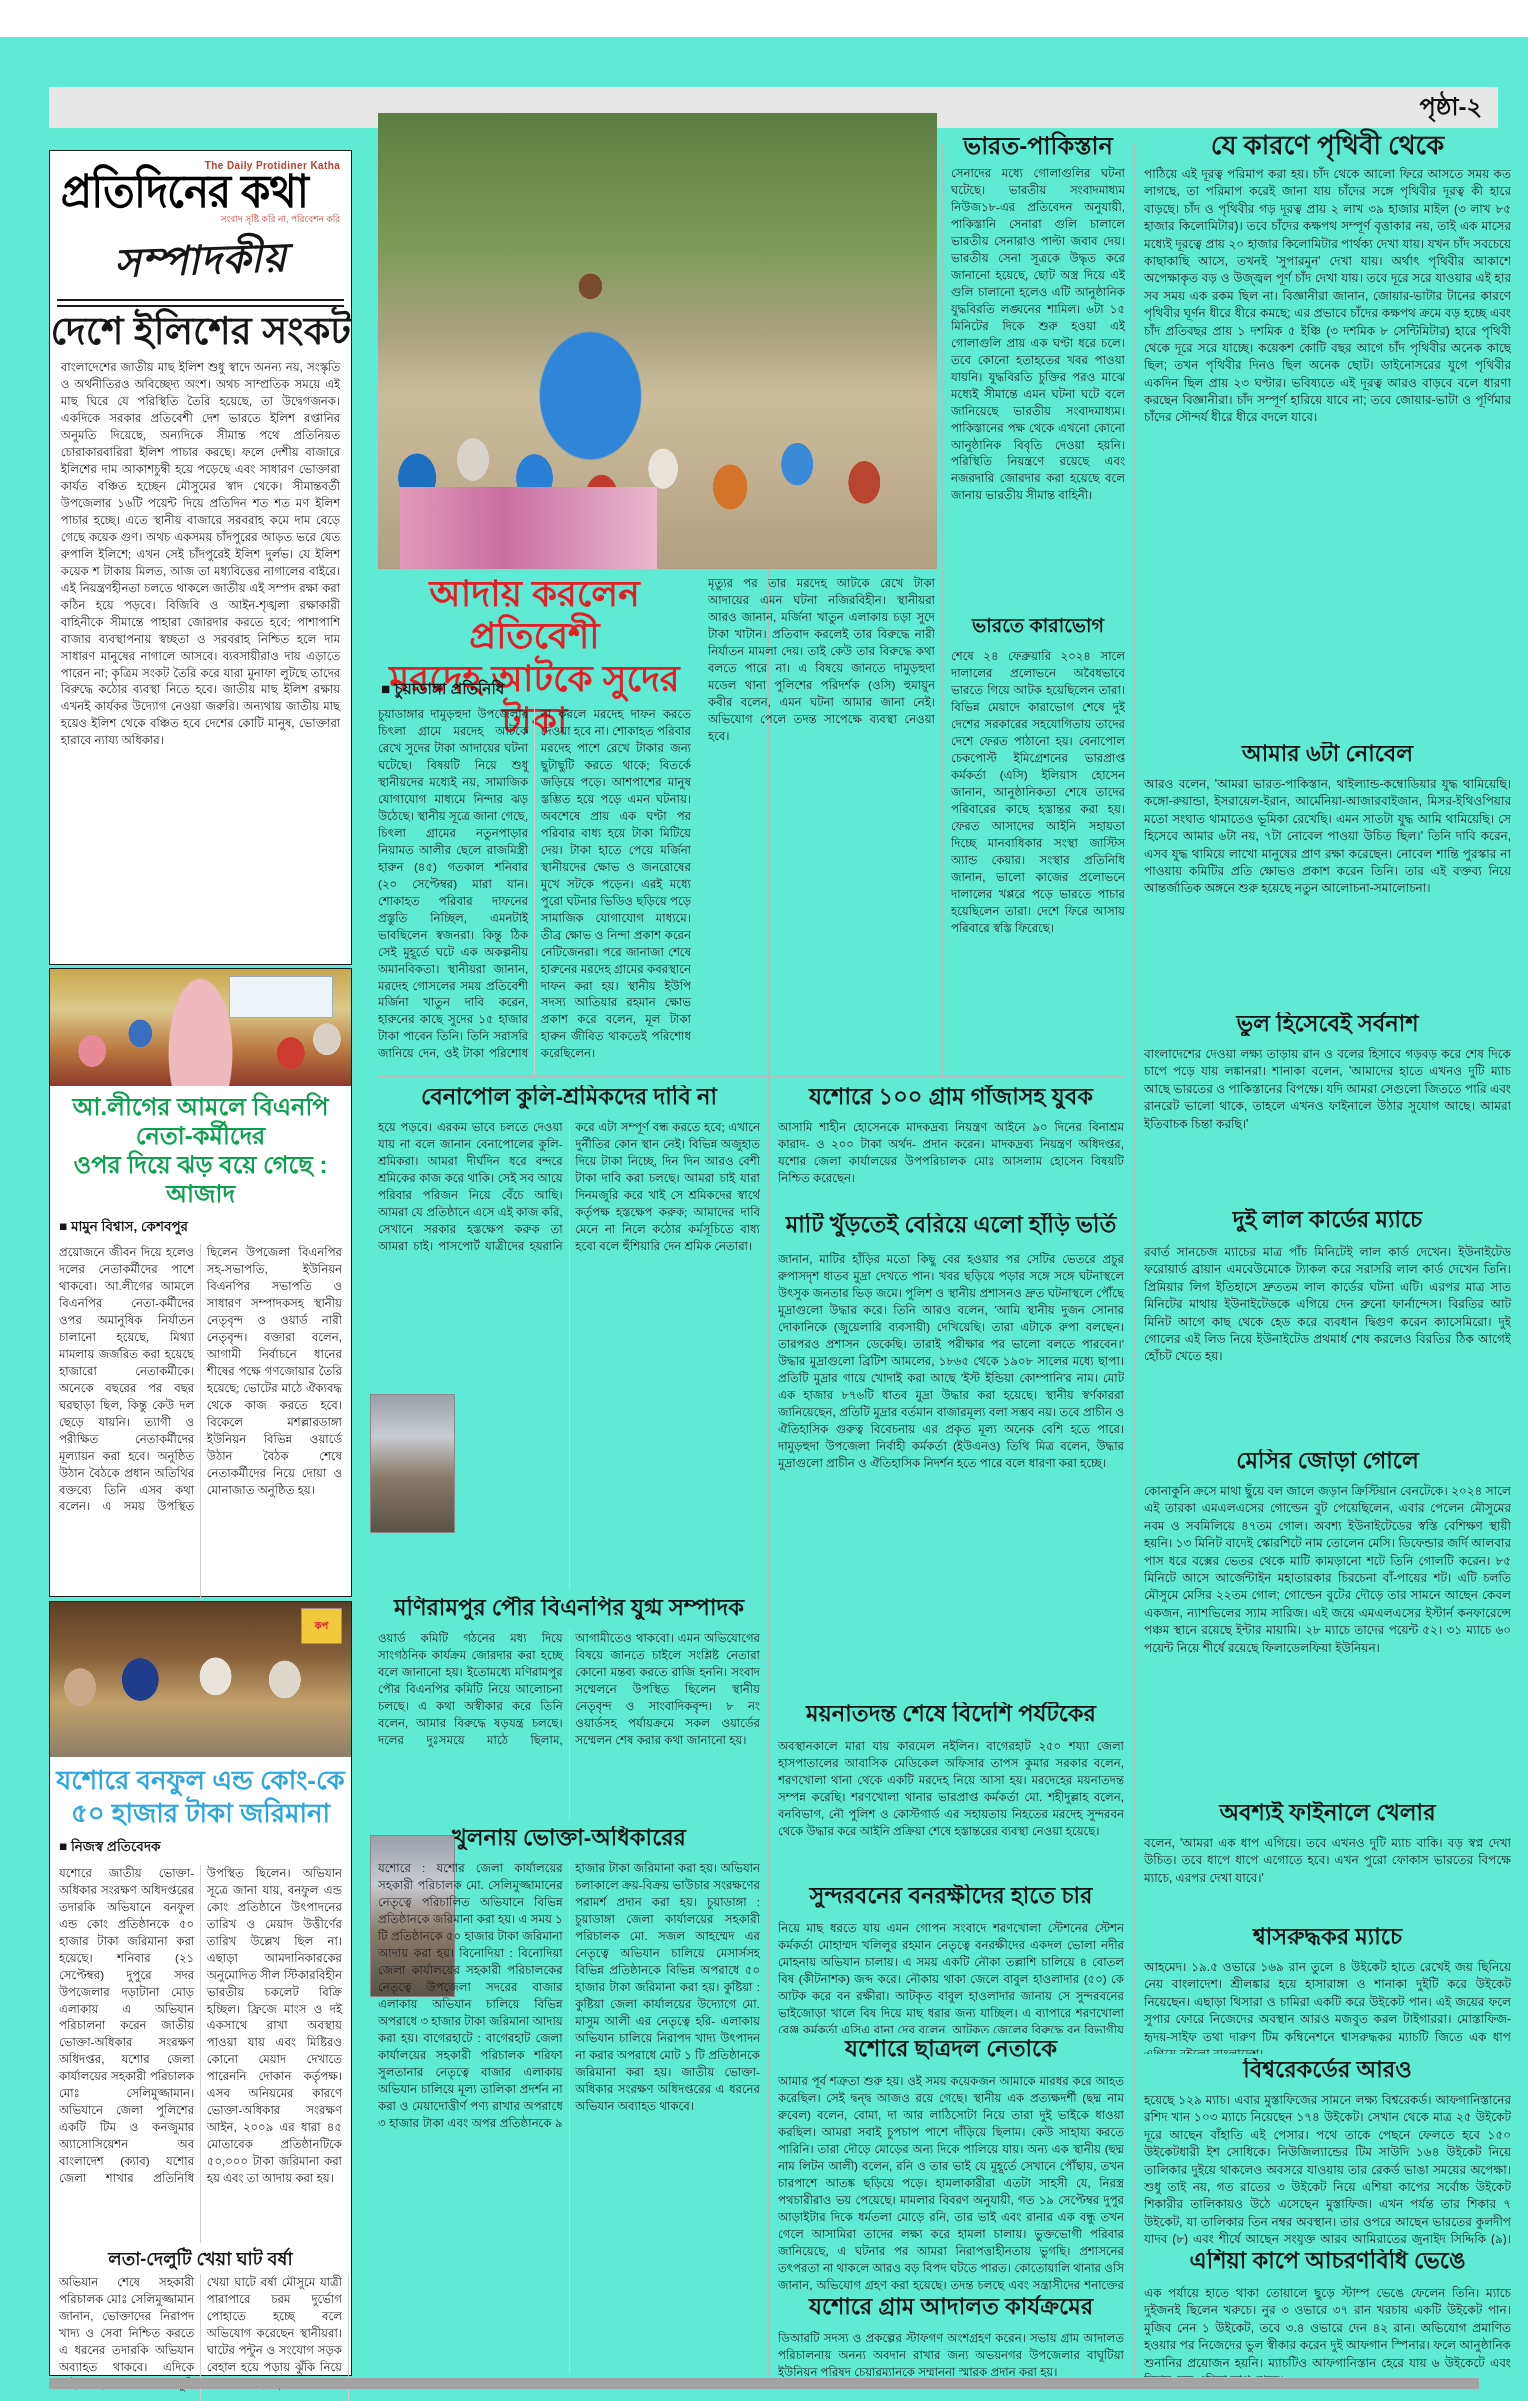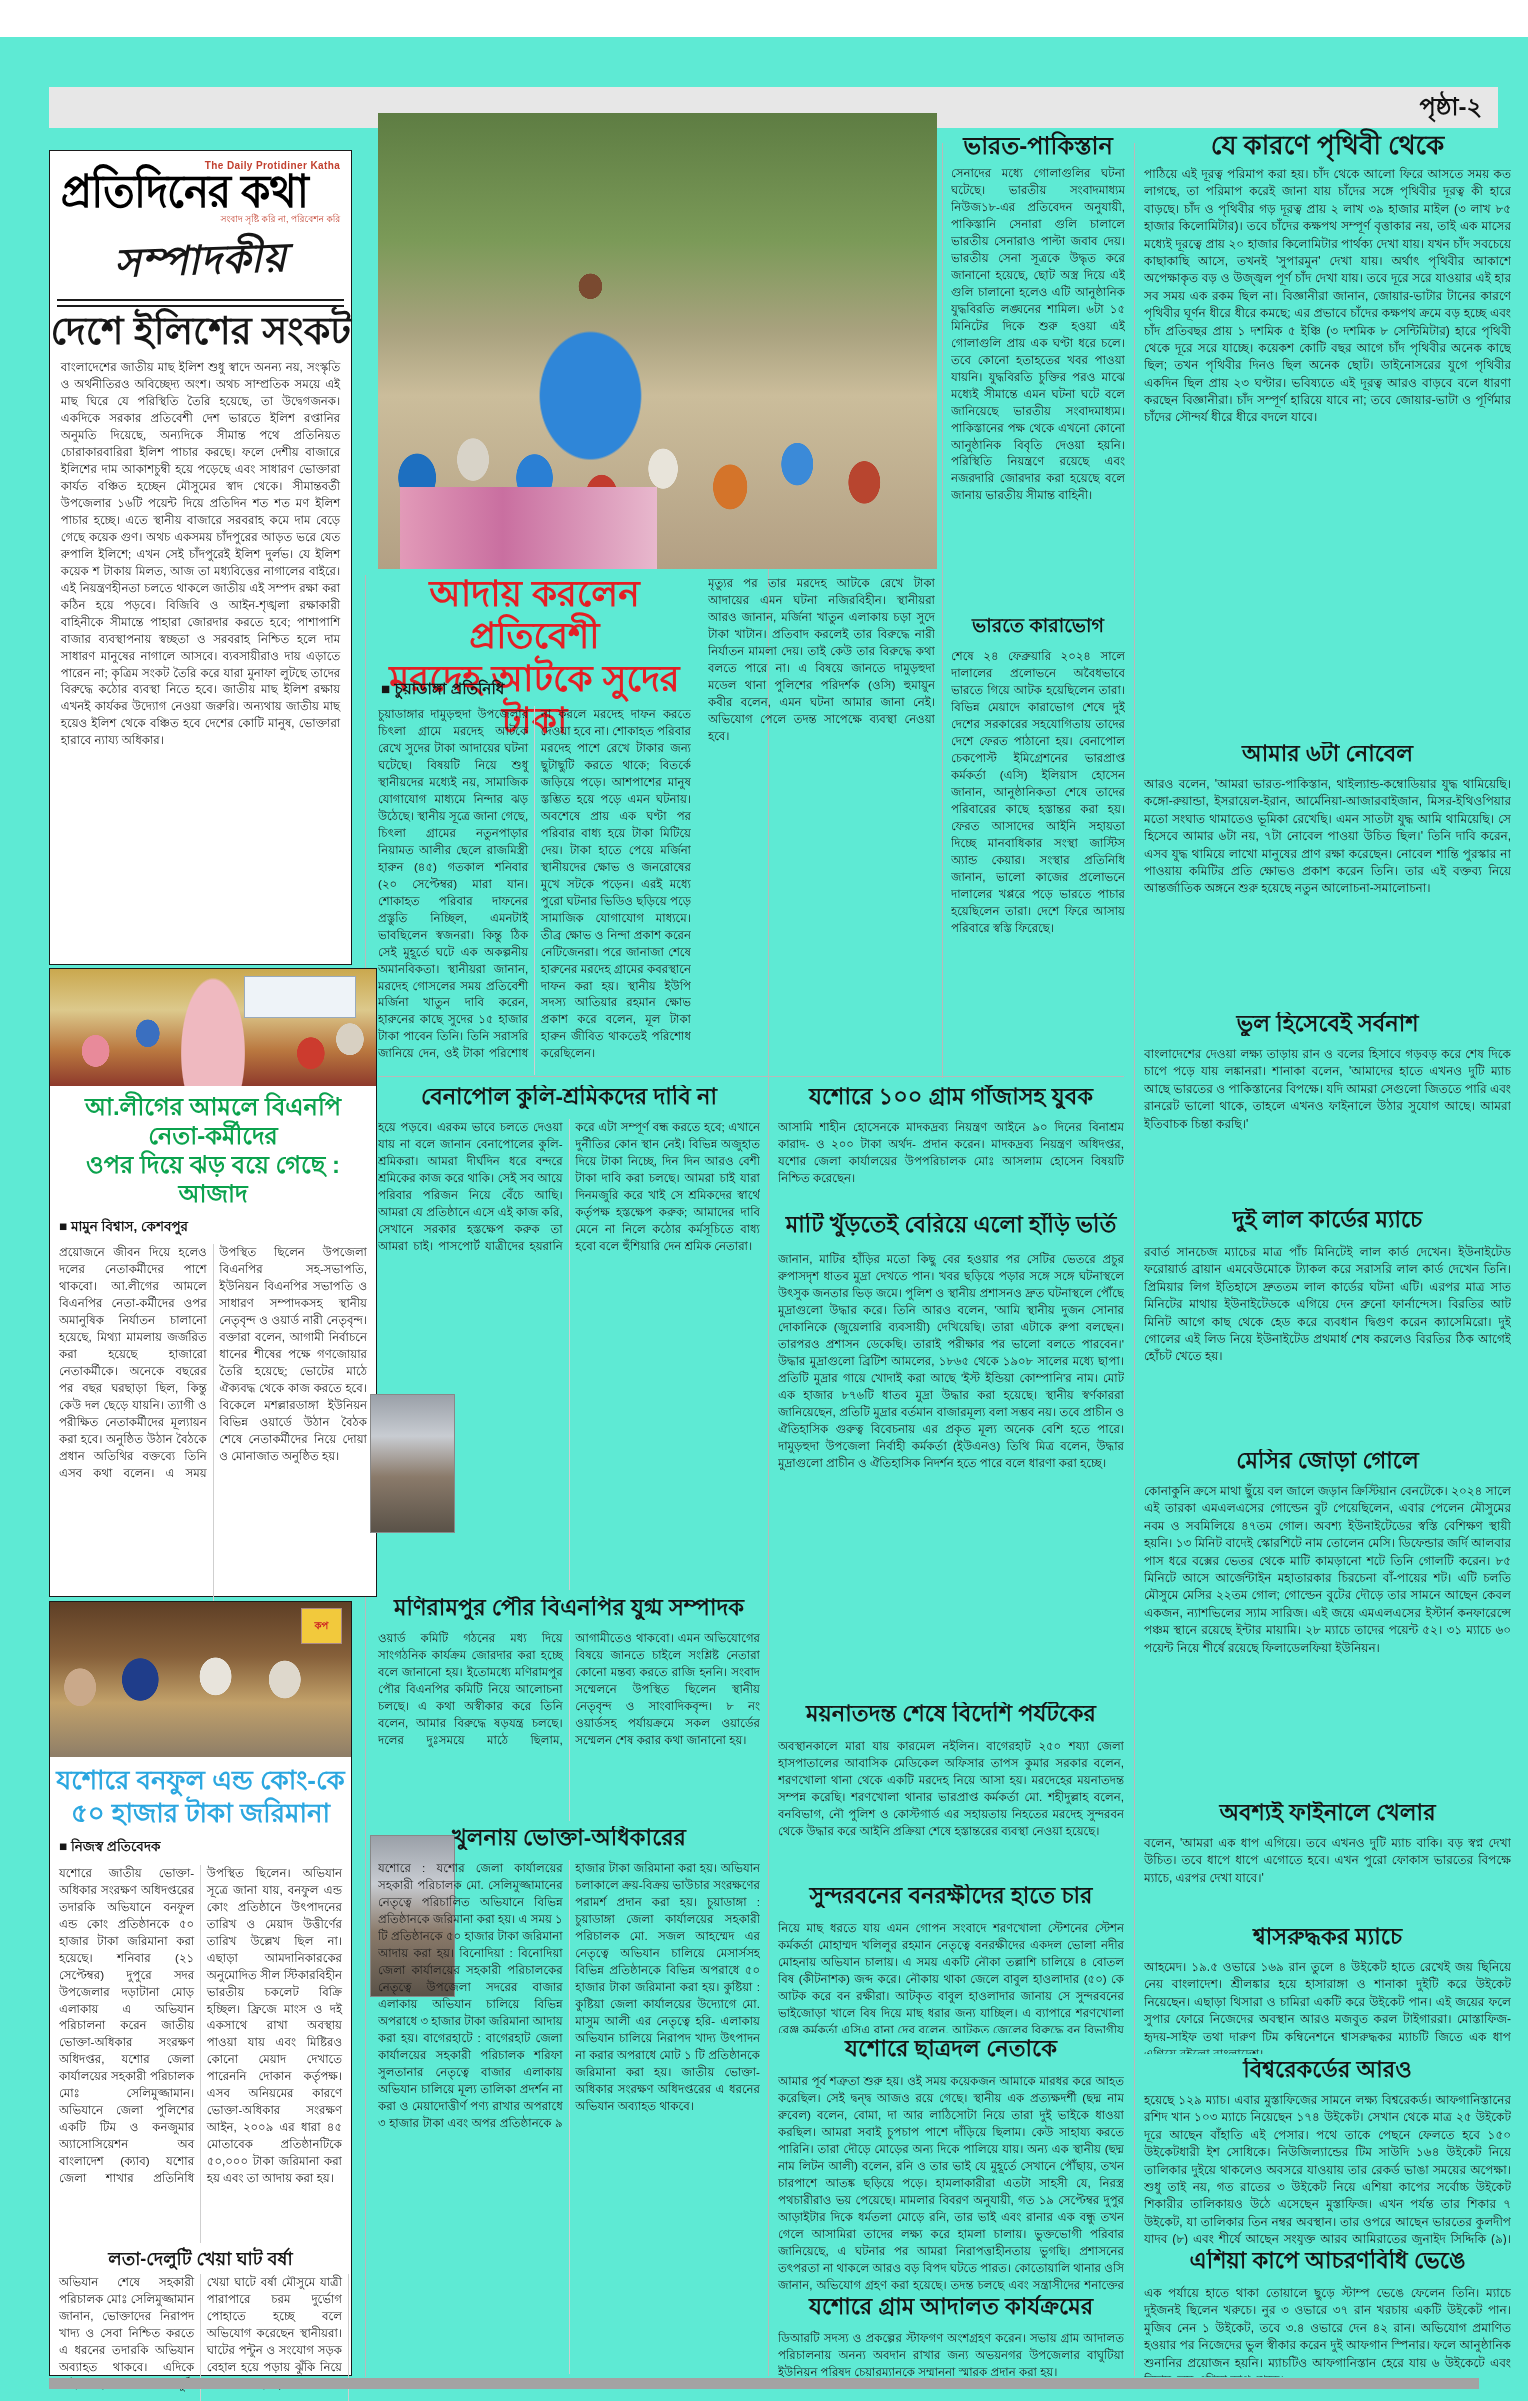--- a/index.html
+++ b/index.html
@@ -91,21 +91,21 @@
       <div class="mast-logo">প্রতিদিনের কথা</div>
       <div class="mast-tag">সংবাদ সৃষ্টি করি না, পরিবেশন করি</div>
       <div class="mast-ed">সম্পাদকীয়</div>
     </div>
     <div class="thickrule"></div>
     <div class="thickrule"></div>
     <div class="ed-headline">দেশে ইলিশের সংকট</div>
     <div class="body-txt" style="height:485px;padding:0 10.8px;">বাংলাদেশের জাতীয় মাছ ইলিশ শুধু স্বাদে অনন্য নয়, সংস্কৃতি ও অর্থনীতিরও অবিচ্ছেদ্য অংশ। অথচ সাম্প্রতিক সময়ে এই মাছ ঘিরে যে পরিস্থিতি তৈরি হয়েছে, তা উদ্বেগজনক। একদিকে সরকার প্রতিবেশী দেশ ভারতে ইলিশ রপ্তানির অনুমতি দিয়েছে, অন্যদিকে সীমান্ত পথে প্রতিনিয়ত চোরাকারবারিরা ইলিশ পাচার করছে। ফলে দেশীয় বাজারে ইলিশের দাম আকাশচুম্বী হয়ে পড়েছে এবং সাধারণ ভোক্তারা কার্যত বঞ্চিত হচ্ছেন মৌসুমের স্বাদ থেকে। সীমান্তবর্তী উপজেলার ১৬টি পয়েন্ট দিয়ে প্রতিদিন শত শত মণ ইলিশ পাচার হচ্ছে। এতে স্থানীয় বাজারে সরবরাহ কমে দাম বেড়ে গেছে কয়েক গুণ। অথচ একসময় চাঁদপুরের আড়ত ভরে যেত রুপালি ইলিশে; এখন সেই চাঁদপুরেই ইলিশ দুর্লভ। যে ইলিশ কয়েক শ টাকায় মিলত, আজ তা মধ্যবিত্তের নাগালের বাইরে। এই নিয়ন্ত্রণহীনতা চলতে থাকলে জাতীয় এই সম্পদ রক্ষা করা কঠিন হয়ে পড়বে। বিজিবি ও আইন-শৃঙ্খলা রক্ষাকারী বাহিনীকে সীমান্তে পাহারা জোরদার করতে হবে; পাশাপাশি বাজার ব্যবস্থাপনায় স্বচ্ছতা ও সরবরাহ নিশ্চিত হলে দাম সাধারণ মানুষের নাগালে আসবে। ব্যবসায়ীরাও দায় এড়াতে পারেন না; কৃত্রিম সংকট তৈরি করে যারা মুনাফা লুটছে তাদের বিরুদ্ধে কঠোর ব্যবস্থা নিতে হবে। জাতীয় মাছ ইলিশ রক্ষায় এখনই কার্যকর উদ্যোগ নেওয়া জরুরি। অন্যথায় জাতীয় মাছ হয়েও ইলিশ থেকে বঞ্চিত হবে দেশের কোটি মানুষ, ভোক্তারা হারাবে ন্যায্য অধিকার।</div>
   </div>
 
-  <div class="abs box" style="left:49px;top:931px;width:328px;height:629px;">
+  <div class="abs box" style="left:49px;top:931px;width:303px;height:629px;">
     <div class="photo photo-speech" style="width:100%;height:117px;">
       <div class="photo-banner"></div>
     </div>
     <div class="hl-green" style="padding:7.2px 3.6px 1.8px 3.6px;">
       <div>আ.লীগের আমলে বিএনপি নেতা-কর্মীদের</div>
       <div>ওপর দিয়ে ঝড় বয়ে গেছে : আজাদ</div>
     </div>
     <div class="byline" style="padding:5.4px 9px 1.8px 9px;">■ মামুন বিশ্বাস, কেশবপুর</div>
     <div class="body-txt cols2" style="height:414px;padding:3.6px 9px;">প্রয়োজনে জীবন দিয়ে হলেও দলের নেতাকর্মীদের পাশে থাকবো। আ.লীগের আমলে বিএনপির নেতা-কর্মীদের ওপর অমানুষিক নির্যাতন চালানো হয়েছে, মিথ্যা মামলায় জর্জরিত করা হয়েছে হাজারো নেতাকর্মীকে। অনেকে বছরের পর বছর ঘরছাড়া ছিল, কিন্তু কেউ দল ছেড়ে যায়নি। ত্যাগী ও পরীক্ষিত নেতাকর্মীদের মূল্যায়ন করা হবে। অনুষ্ঠিত উঠান বৈঠকে প্রধান অতিথির বক্তব্যে তিনি এসব কথা বলেন। এ সময় উপস্থিত ছিলেন উপজেলা বিএনপির সহ-সভাপতি, ইউনিয়ন বিএনপির সভাপতি ও সাধারণ সম্পাদকসহ স্থানীয় নেতৃবৃন্দ ও ওয়ার্ড নারী নেতৃবৃন্দ। বক্তারা বলেন, আগামী নির্বাচনে ধানের শীষের পক্ষে গণজোয়ার তৈরি হয়েছে; ভোটের মাঠে ঐক্যবদ্ধ থেকে কাজ করতে হবে। বিকেলে মশল্লারডাঙ্গা ইউনিয়ন বিভিন্ন ওয়ার্ডে উঠান বৈঠক শেষে নেতাকর্মীদের নিয়ে দোয়া ও মোনাজাত অনুষ্ঠিত হয়।</div>
   </div>

